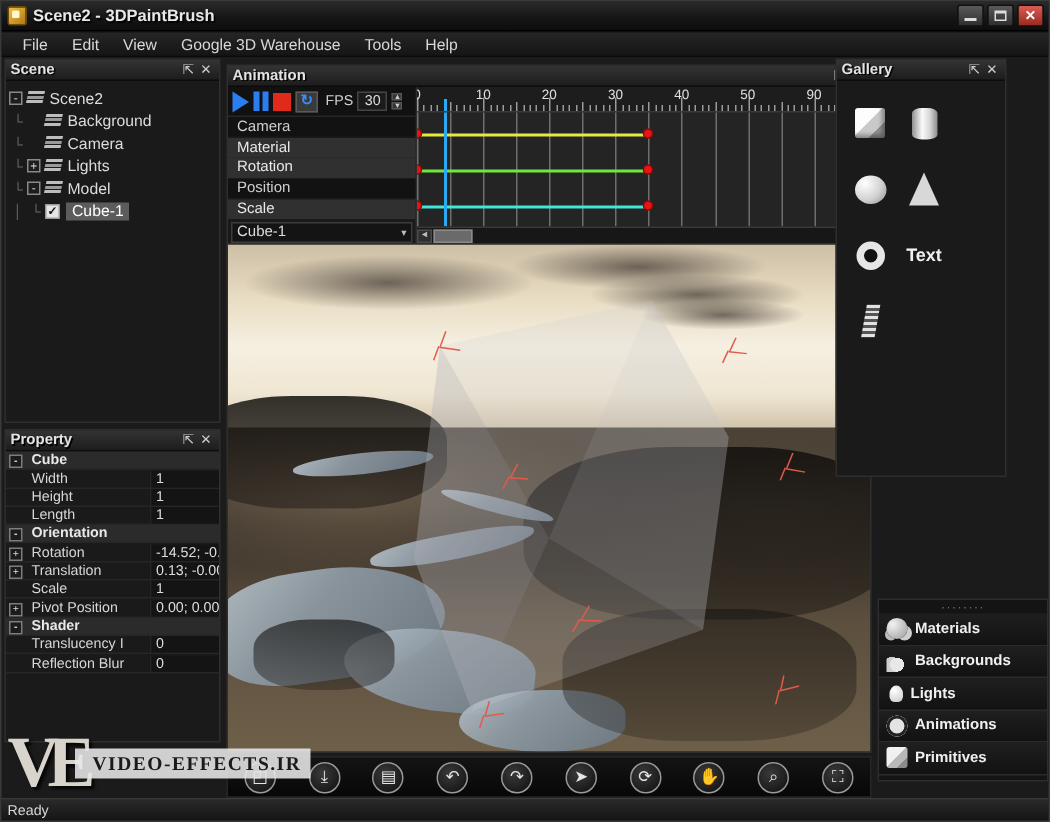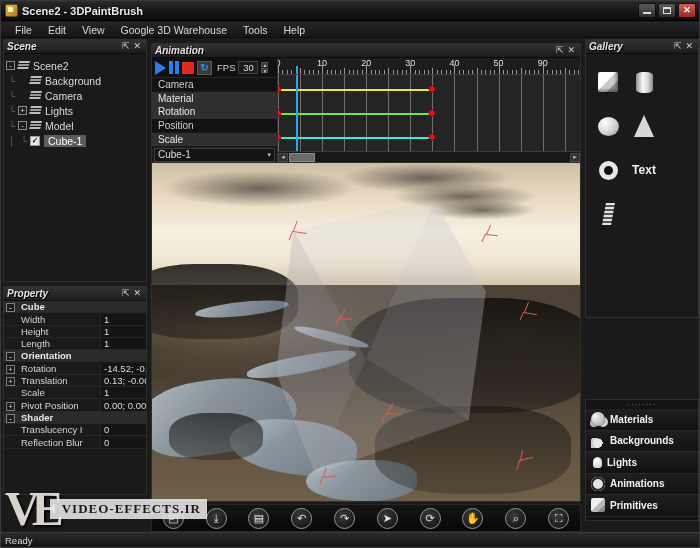--- a/index.html
+++ b/index.html
@@ -64,21 +64,21 @@
 
   
   .panel { position: absolute; background: #1a1a1a; border: 1px solid #2e2e2e; }
   .panel-head {
     height: 14px; background: linear-gradient(to bottom,#333,#1d1d1d);
     display: flex; align-items: center; padding: 0 3px;
     border-bottom: 1px solid #0c0c0c;
   }
   .panel-title {
     color: #e3e3e3; font-size: 10px; font-weight: bold; flex: 1;
-    text-shadow: 1px 1px 0 #000; white-space: nowrap; font-style: italic;
+    text-shadow: 1px 1px 0 #000; white-space: nowrap;
   }
   .panel-btn { color: #cfcfcf; font-size: 9px; padding: 0 2px; line-height: 1; }
 
   
   #scene-panel { left: 2px; top: 38px; width: 144px; height: 243px; }
   .tree { padding: 4px 2px; font-size: 10.5px; color: #dcdcdc; }
   .tnode { display: flex; align-items: center; height: 15px; position: relative; }
   .texp {
     width: 9px; height: 9px; border: 1px solid #8a8a8a; background: #1d1d1d;
     color: #ddd; font-size: 8px; line-height: 7px; text-align: center;
@@ -209,21 +209,21 @@
     border-radius: 40%;
   }
   .cube-face { position: absolute; background: rgba(205,205,210,0.22); }
   .vp-handle { position: absolute; }
   .vp-handle i {
     position: absolute; display: block; background: #e35a4a; height: 1px;
     transform-origin: 0 0;
   }
 
   
-  #gallery-panel { left: 584px; top: 38px; width: 114px; height: 279px; }
+  #gallery-panel { left: 556px; top: 38px; width: 114px; height: 279px; }
   .gal-grid { display: flex; flex-wrap: wrap; padding: 8px 4px; gap: 4px 0; }
   .gal-cell {
     width: 34px; height: 36px; display: flex; align-items: center; justify-content: center;
     margin: 2px 1px;
   }
   .sh-cube {
     width: 20px; height: 20px;
     background: linear-gradient(135deg,#fdfdfd 0 46%, #c9c9c9 46% 72%, #8f8f8f 72% 100%);
     border-radius: 2px;
     box-shadow: inset -2px -2px 3px rgba(0,0,0,.35);

